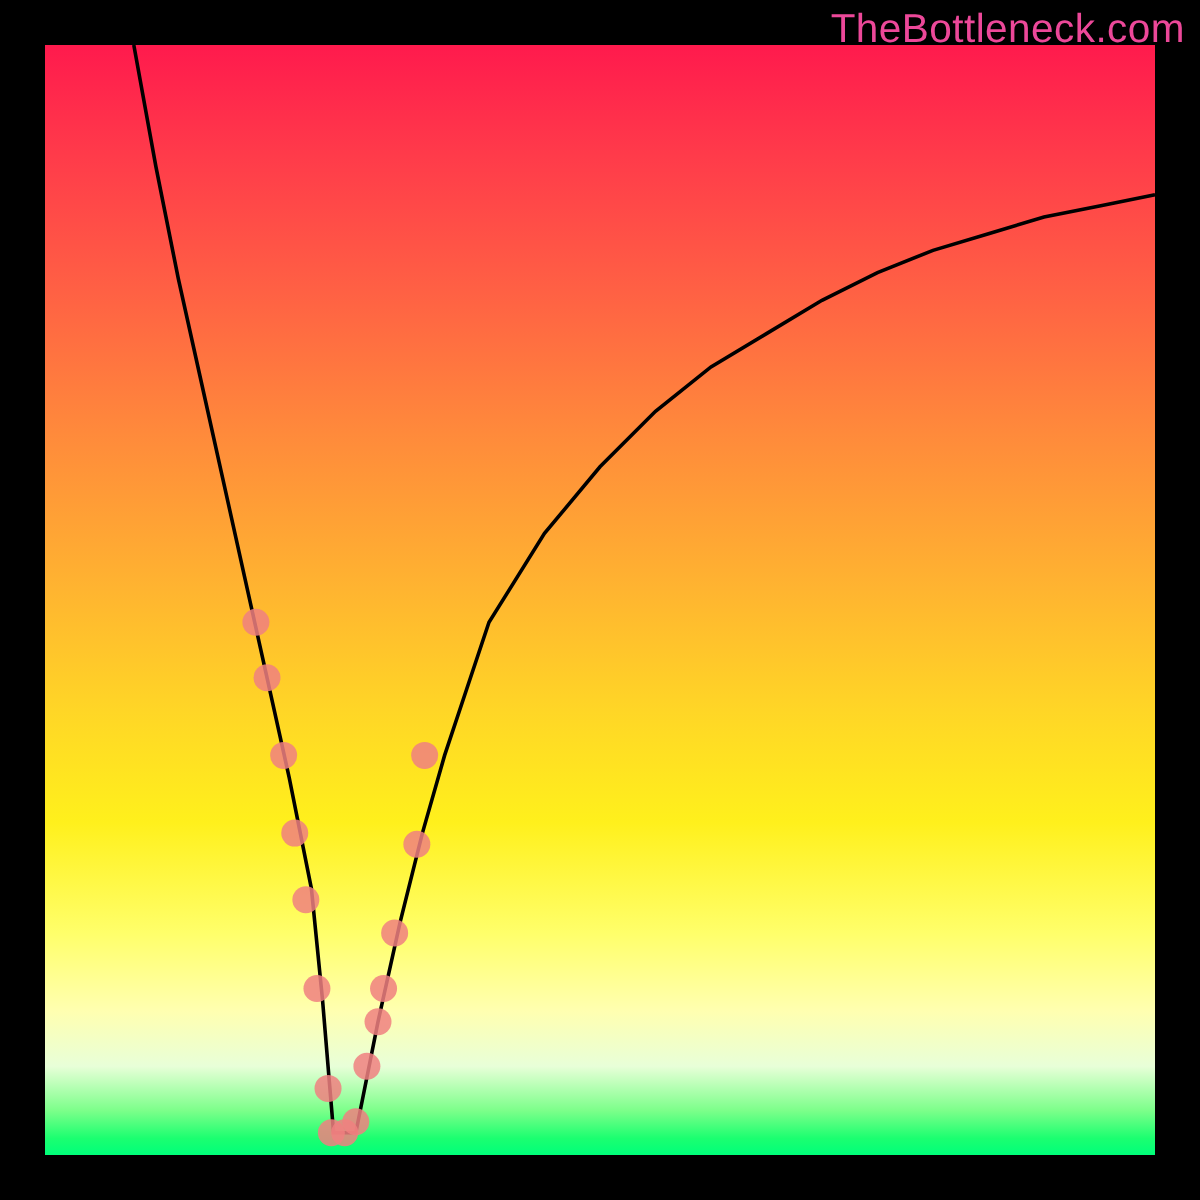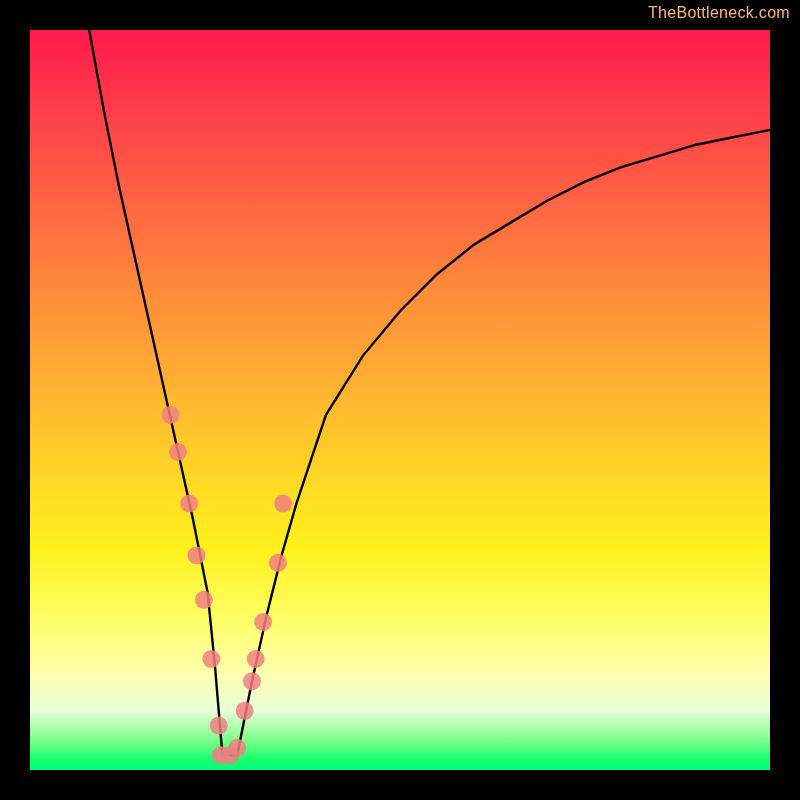--- a/index.html
+++ b/index.html
@@ -38,22 +38,22 @@
       #e8ffd8 92%,
       #7cff8a 96%,
       #1bff70 98.5%,
       #00ff7a 100%
     );
   }
   .watermark {
     position: absolute;
     top: 4px;
     right: 10px;
-    color: #fdba74;
-    font-size: 16px;
+    color: #ec4899;
+    font-size: 27px;
     font-weight: 500;
     letter-spacing: 0.3px;
     user-select: none;
   }
   svg.curve {
     position: absolute;
     left: 0;
     top: 0;
     width: 740px;
     height: 740px;

